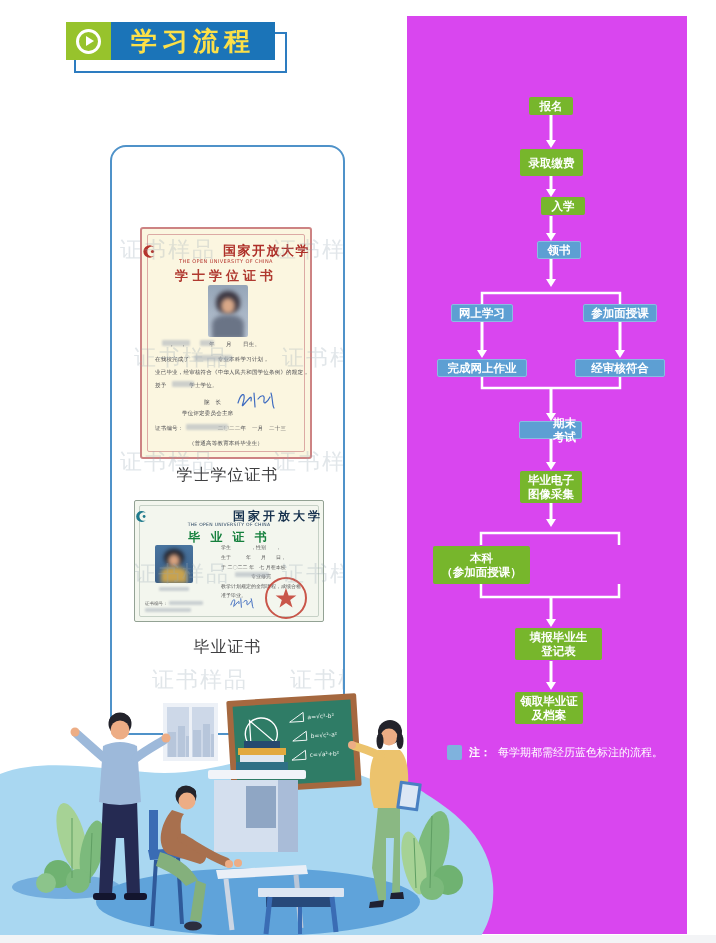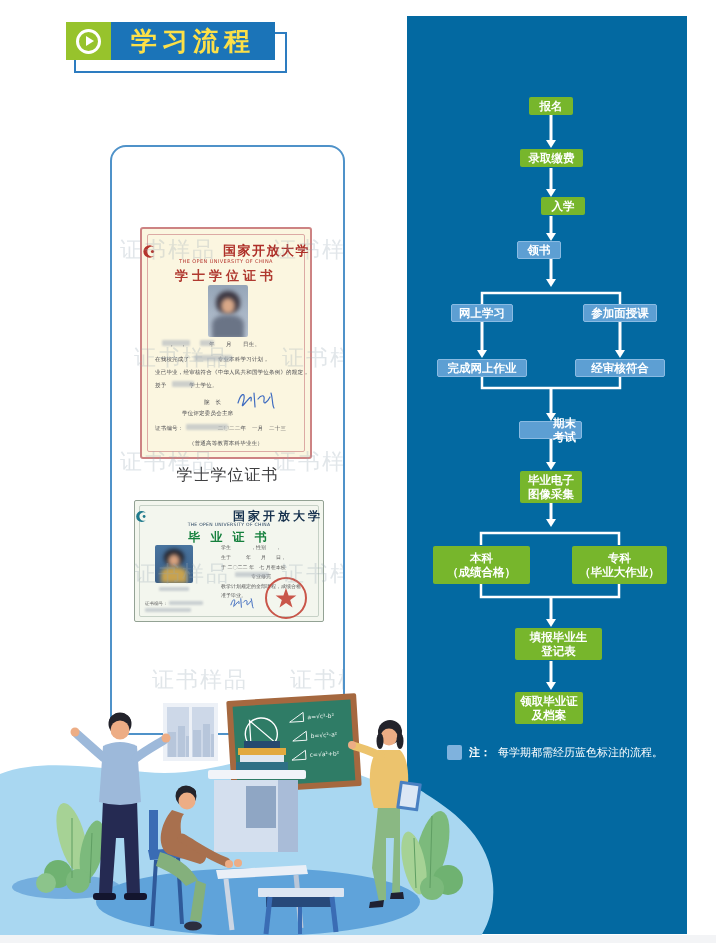--- a/index.html
+++ b/index.html
@@ -73,21 +73,21 @@
   .photo2 .face { position:absolute; left:13px; top:9px; width:12px; height:13px;
     background:#d7a27f; border-radius:50%; filter:blur(2px); }
   .photo2 .shirt { position:absolute; left:6px; top:22px; width:26px; height:16px;
     background:#c8a24e; border-radius:40% 40% 0 0; filter:blur(2px); }
   .c2l { position:absolute; left:86px; font-size:5px; color:#555; letter-spacing:0;
     white-space:nowrap; }
   .c2serial { position:absolute; left:10px; top:100px; font-size:4.5px; color:#666; }
 
   
   .flow-panel { position:absolute; left:407px; top:16px; width:280px; height:918px;
-    background:#0369a1; }
+    background:#d946ef; }
   .flow-connectors { position:absolute; inset:0; pointer-events:none; }
   .fbox { position:absolute; color:#fff; font-weight:bold; font-size:11.5px;
     line-height:14px; text-align:center; white-space:pre-line; display:flex;
     align-items:center; justify-content:center; border-radius:2px; letter-spacing:0; }
   .fgreen { background:#77b62c; }
   .fblue { background:#5d9fd3; border:1px solid #8abbe2; }
   .flow-note { position:absolute; left:40px; top:729px; display:flex; align-items:center;
     gap:7px; color:#fff; font-size:11px; }
   .note-square { width:15px; height:15px; background:#7fb2dd; border-radius:2px; flex:0 0 auto; }
   .note-label { font-weight:bold; }
@@ -179,20 +179,21 @@
       <div class="redact" style="left:34px; top:100px; width:34px; height:4px;"></div>
       <div class="redact" style="left:10px; top:107px; width:46px; height:4px;"></div>
       <svg width="34" height="16" viewBox="0 0 44 26" style="position:absolute; left:90px; top:94px;">
         <path d="M4 16 C7 6 11 5 10 12 C9 18 6 22 12 15 C16 10 18 8 17 14 M20 6 L21 20 M24 12 C27 8 31 7 30 13 C29 18 33 16 36 10 M37 6 C39 12 38 18 40 21" stroke="#3f6cc0" stroke-width="1.6" fill="none" stroke-linecap="round"></path>
       </svg>
       <svg width="46" height="46" viewBox="0 0 46 46" style="position:absolute; left:128px; top:74px; opacity:.85;">
         <circle cx="23" cy="23" r="20" stroke="#c23b2e" stroke-width="2" fill="none"></circle>
         <polygon points="23,13 25.6,20.4 33.4,20.4 27.2,25 29.5,32.5 23,28 16.5,32.5 18.8,25 12.6,20.4 20.4,20.4" fill="#c23b2e"></polygon>
       </svg>
     </div>
+    <div class="cert-caption" style="top:490px;">毕业证书</div>
 
     <span class="wm" style="left:8px; top:88px;">证书样品</span>
     <span class="wm" style="left:162px; top:88px;">证书样品</span>
     <span class="wm" style="left:22px; top:196px;">证书样品</span>
     <span class="wm" style="left:170px; top:196px;">证书样品</span>
     <span class="wm" style="left:8px; top:300px;">证书样品</span>
     <span class="wm" style="left:162px; top:300px;">证书样品</span>
     <span class="wm" style="left:22px; top:412px;">证书样品</span>
     <span class="wm" style="left:170px; top:412px;">证书样品</span>
     <span class="wm" style="left:40px; top:518px;">证书样品</span>
@@ -229,34 +230,32 @@
         <polygon points="208,334 218,334 213,342"></polygon>
         <polygon points="139,397 149,397 144,405"></polygon>
         <polygon points="139,446 149,446 144,454"></polygon>
         <polygon points="139,503 149,503 144,511"></polygon>
         <polygon points="139,603 149,603 144,611"></polygon>
         <polygon points="139,666 149,666 144,674"></polygon>
       </g>
     </svg>
 
     <div class="fbox fgreen" style="left:122px; top:81px;  width:44px; height:18px;">报名</div>
-    <div class="fbox fgreen" style="left:113px; top:133px; width:63px; height:18px;">录取缴费</div>
+    <div class="fbox fgreen" style="left:113px; top:133px; width:63px; height:27px;">录取缴费</div>
     <div class="fbox fgreen" style="left:122px; top:181px; width:44px; height:18px;margin-left:12px;">入学</div>
-    <div class="fbox fblue" style="left:110px; top:225px; width:44px; height:18px;">领书</div>
+    <div class="fbox fblue" style="left:130px; top:225px; width:44px; height:18px;">领书</div>
     <div class="fbox fblue" style="left:44px;  top:288px; width:62px; height:18px;">网上学习</div>
     <div class="fbox fblue" style="left:176px; top:288px; width:74px; height:18px;">参加面授课</div>
     <div class="fbox fblue" style="left:30px;  top:343px; width:90px; height:18px;">完成网上作业</div>
     <div class="fbox fblue" style="left:168px; top:343px; width:90px; height:18px;">经审核符合</div>
     <div class="fbox fblue" style="left:112px; top:405px; width:63px; height:18px;padding-left:28px;">期末考试</div>
     <div class="fbox fgreen" style="left:113px; top:455px; width:62px; height:32px;">毕业电子
 图像采集</div>
     <div class="fbox fgreen" style="left:26px;  top:530px; width:97px; height:38px;">本科
-（成绩合格）</div>
-    <div class="fbox fgreen" style="left:165px; top:530px; width:95px; height:38px;">专科
-（毕业大作业）</div>
+（参加面授课）</div>
     <div class="fbox fgreen" style="left:108px; top:612px; width:87px; height:32px;">填报毕业生
 登记表</div>
     <div class="fbox fgreen" style="left:108px; top:676px; width:68px; height:32px;">领取毕业证
 及档案</div>
 
     <div class="flow-note">
       <span class="note-square"></span>
       <span class="note-label">注：</span>
       <span>每学期都需经历蓝色标注的流程。</span>
     </div>

